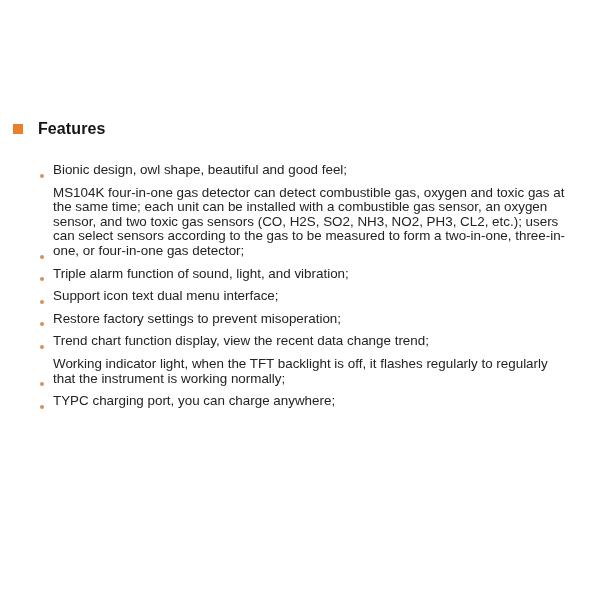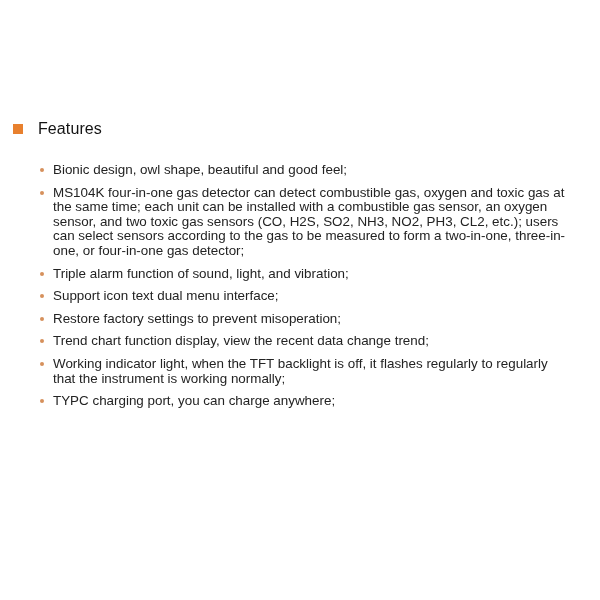--- a/index.html
+++ b/index.html
@@ -35,36 +35,36 @@
     line-height:18px;
   }
   .accent-square{
     display:inline-block;
     width:10px;
     height:10px;
     background:var(--accent);
   }
   .heading-text{
     font-size:16px;
-    font-weight:normal;
+    font-weight:bold;
     color:var(--heading-text);
     letter-spacing:0.1px;
   }
   .features-list{
     position:absolute;
     left:40px;
     top:163px;
     width:535px;
     margin:0;
     padding:0;
     list-style:none;
   }
   .feature-item{
     display:flex;
-    align-items:flex-start;
+    align-items:flex-end;
     margin:0 0 8px 0;
     font-size:13.4px;
     line-height:14.6px;
     color:var(--body-text);
   }
   .dot{
     flex:0 0 auto;
     width:4px;
     height:4px;
     border-radius:50%;

